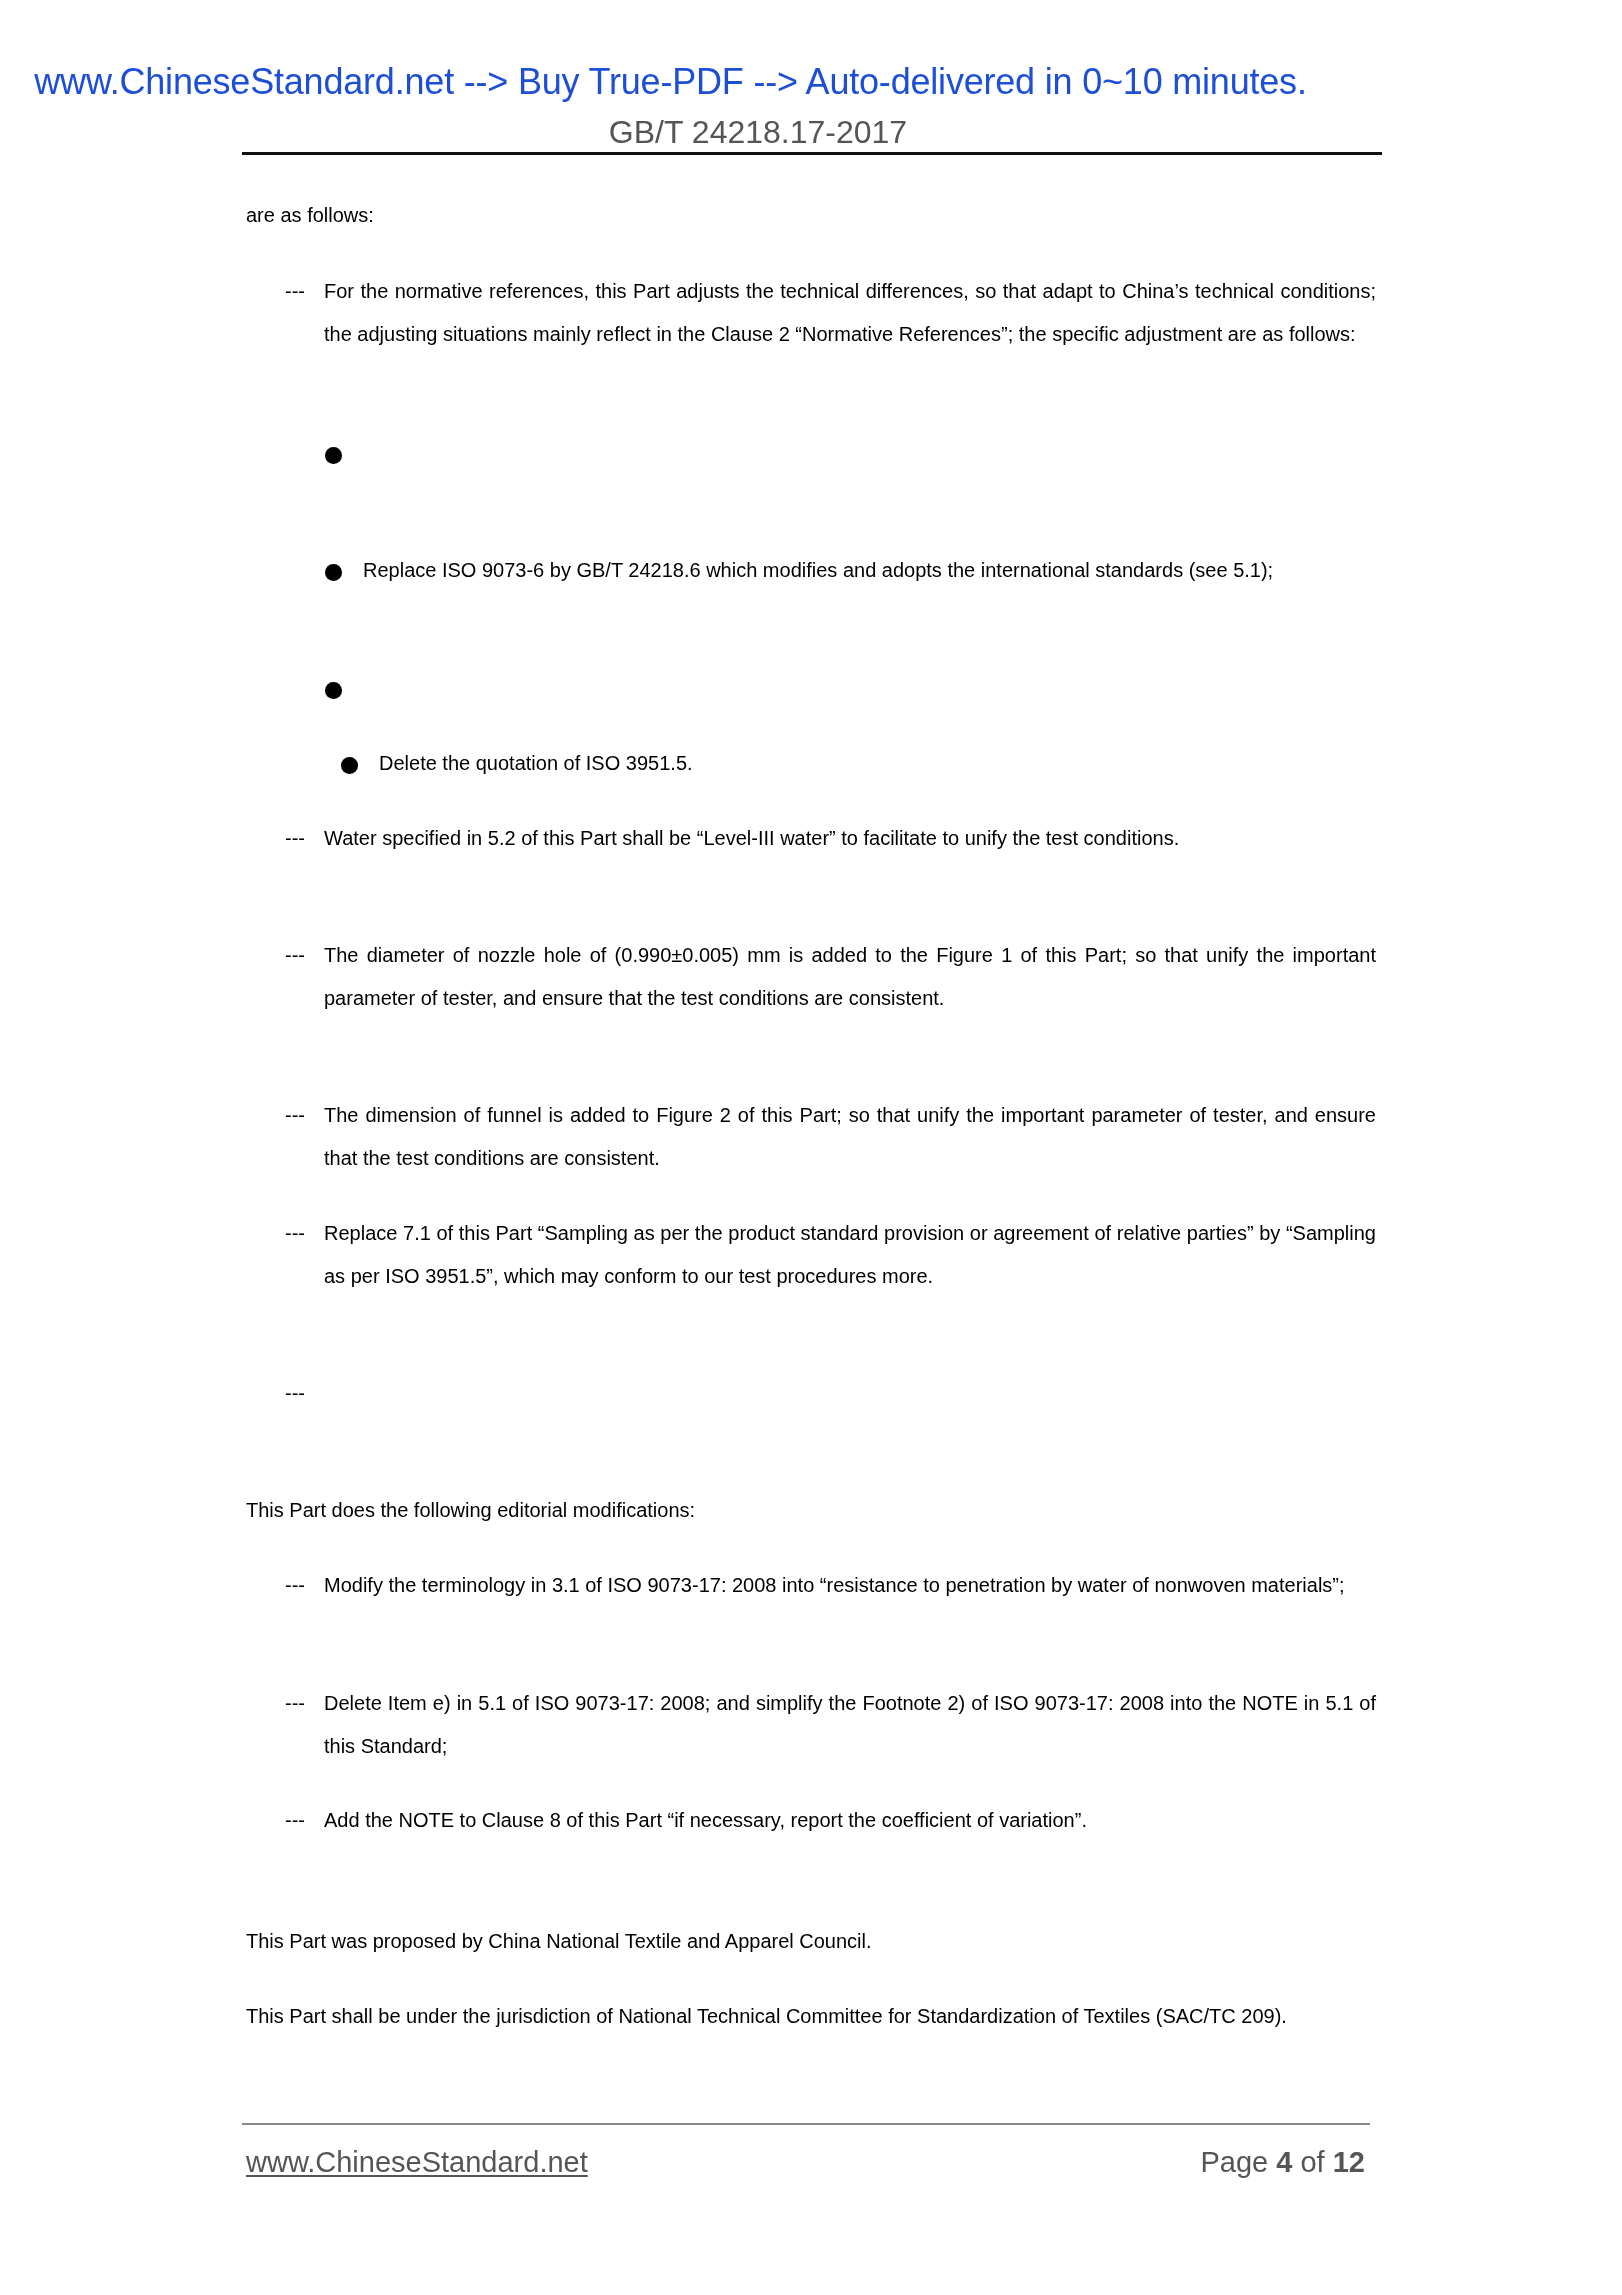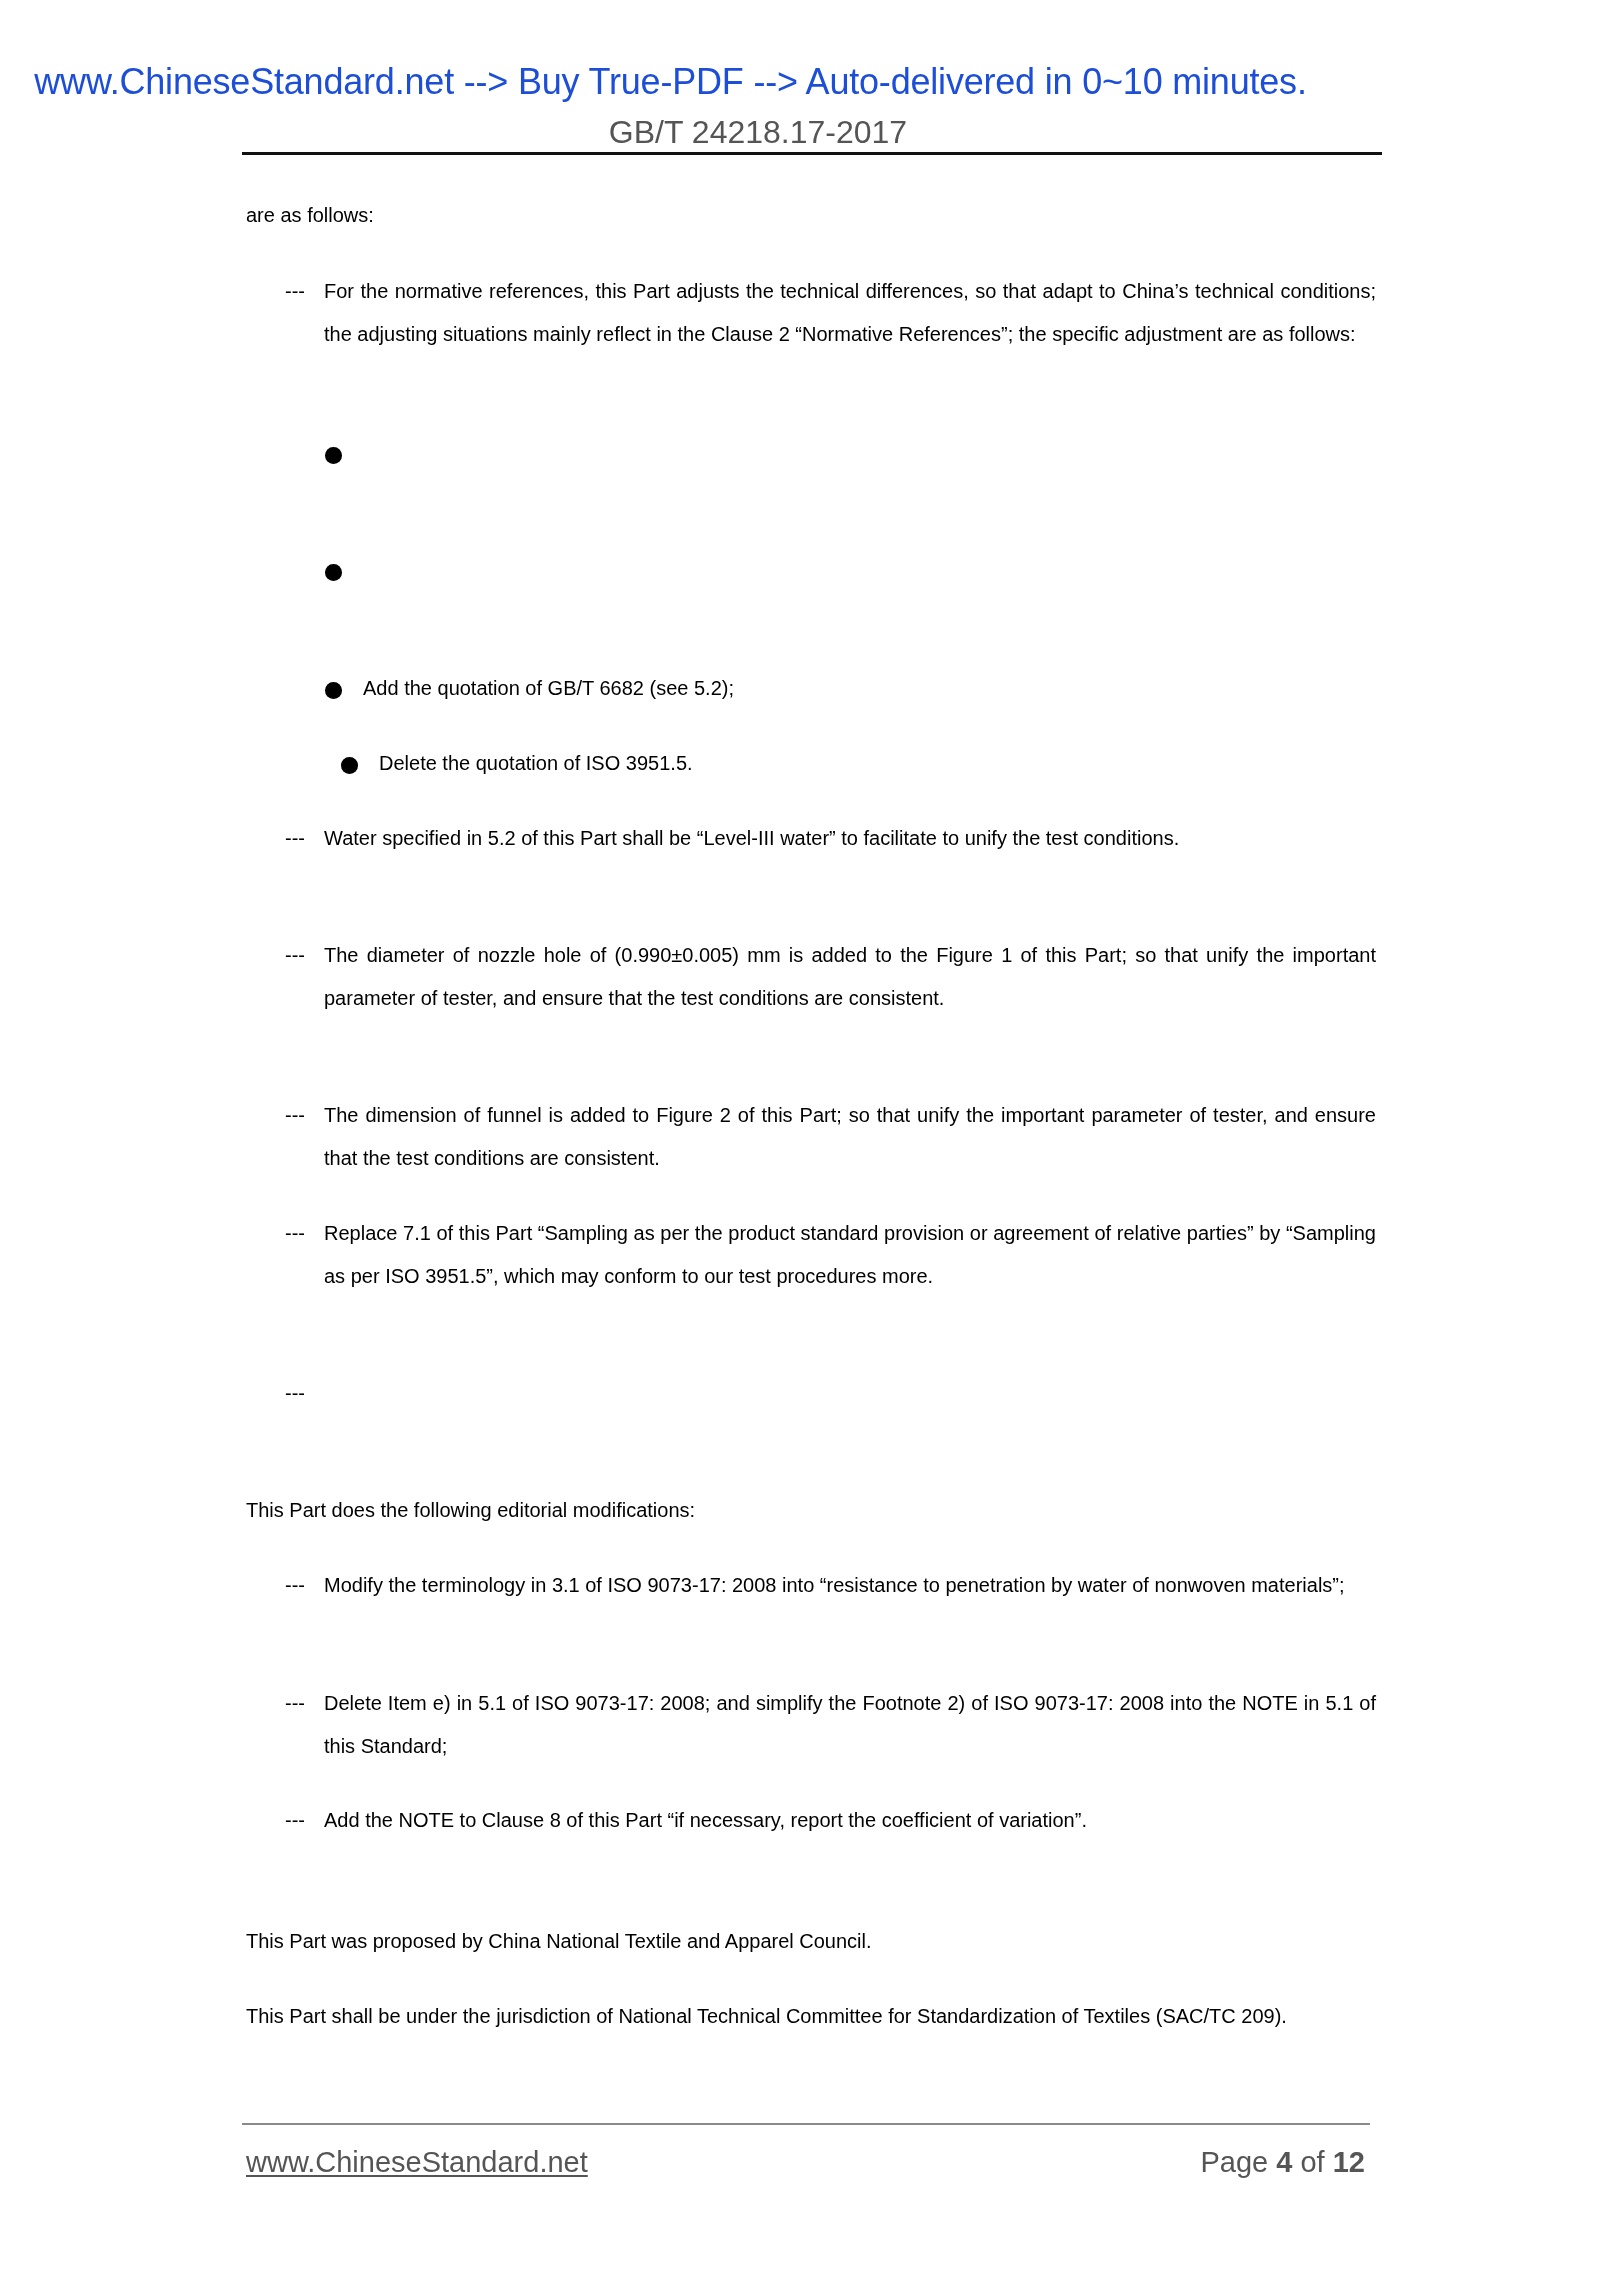--- a/index.html
+++ b/index.html
@@ -127,25 +127,25 @@
   <span class="dash-marker">---</span>
   <span>For the normative references, this Part adjusts the technical differences, so that adapt to China’s technical conditions; the adjusting situations mainly reflect in the Clause 2 “Normative References”; the specific adjustment are as follows:</span>
 </div>
 
 <div class="para bullet" style="top:432px;">
   <span class="bullet-dot"></span>
 </div>
 
 <div class="para bullet" style="top:549px;">
   <span class="bullet-dot"></span>
+  <span>Replace ISO 9073-6 by GB/T 24218.6 which modifies and adopts the international standards (see 5.1);</span>
 </div>
 
 <div class="para bullet" style="top:667px;">
   <span class="bullet-dot"></span>
-  <span>Add the quotation of GB/T 6682 (see 5.2);</span>
 </div>
 
 <div class="para bullet" style="top:742px;margin-left:16px;">
   <span class="bullet-dot"></span>
   <span>Delete the quotation of ISO 3951.5.</span>
 </div>
 
 <div class="para dash" style="top:817px;">
   <span class="dash-marker">---</span>
   <span>Water specified in 5.2 of this Part shall be “Level-III water” to facilitate to unify the test conditions.</span>

